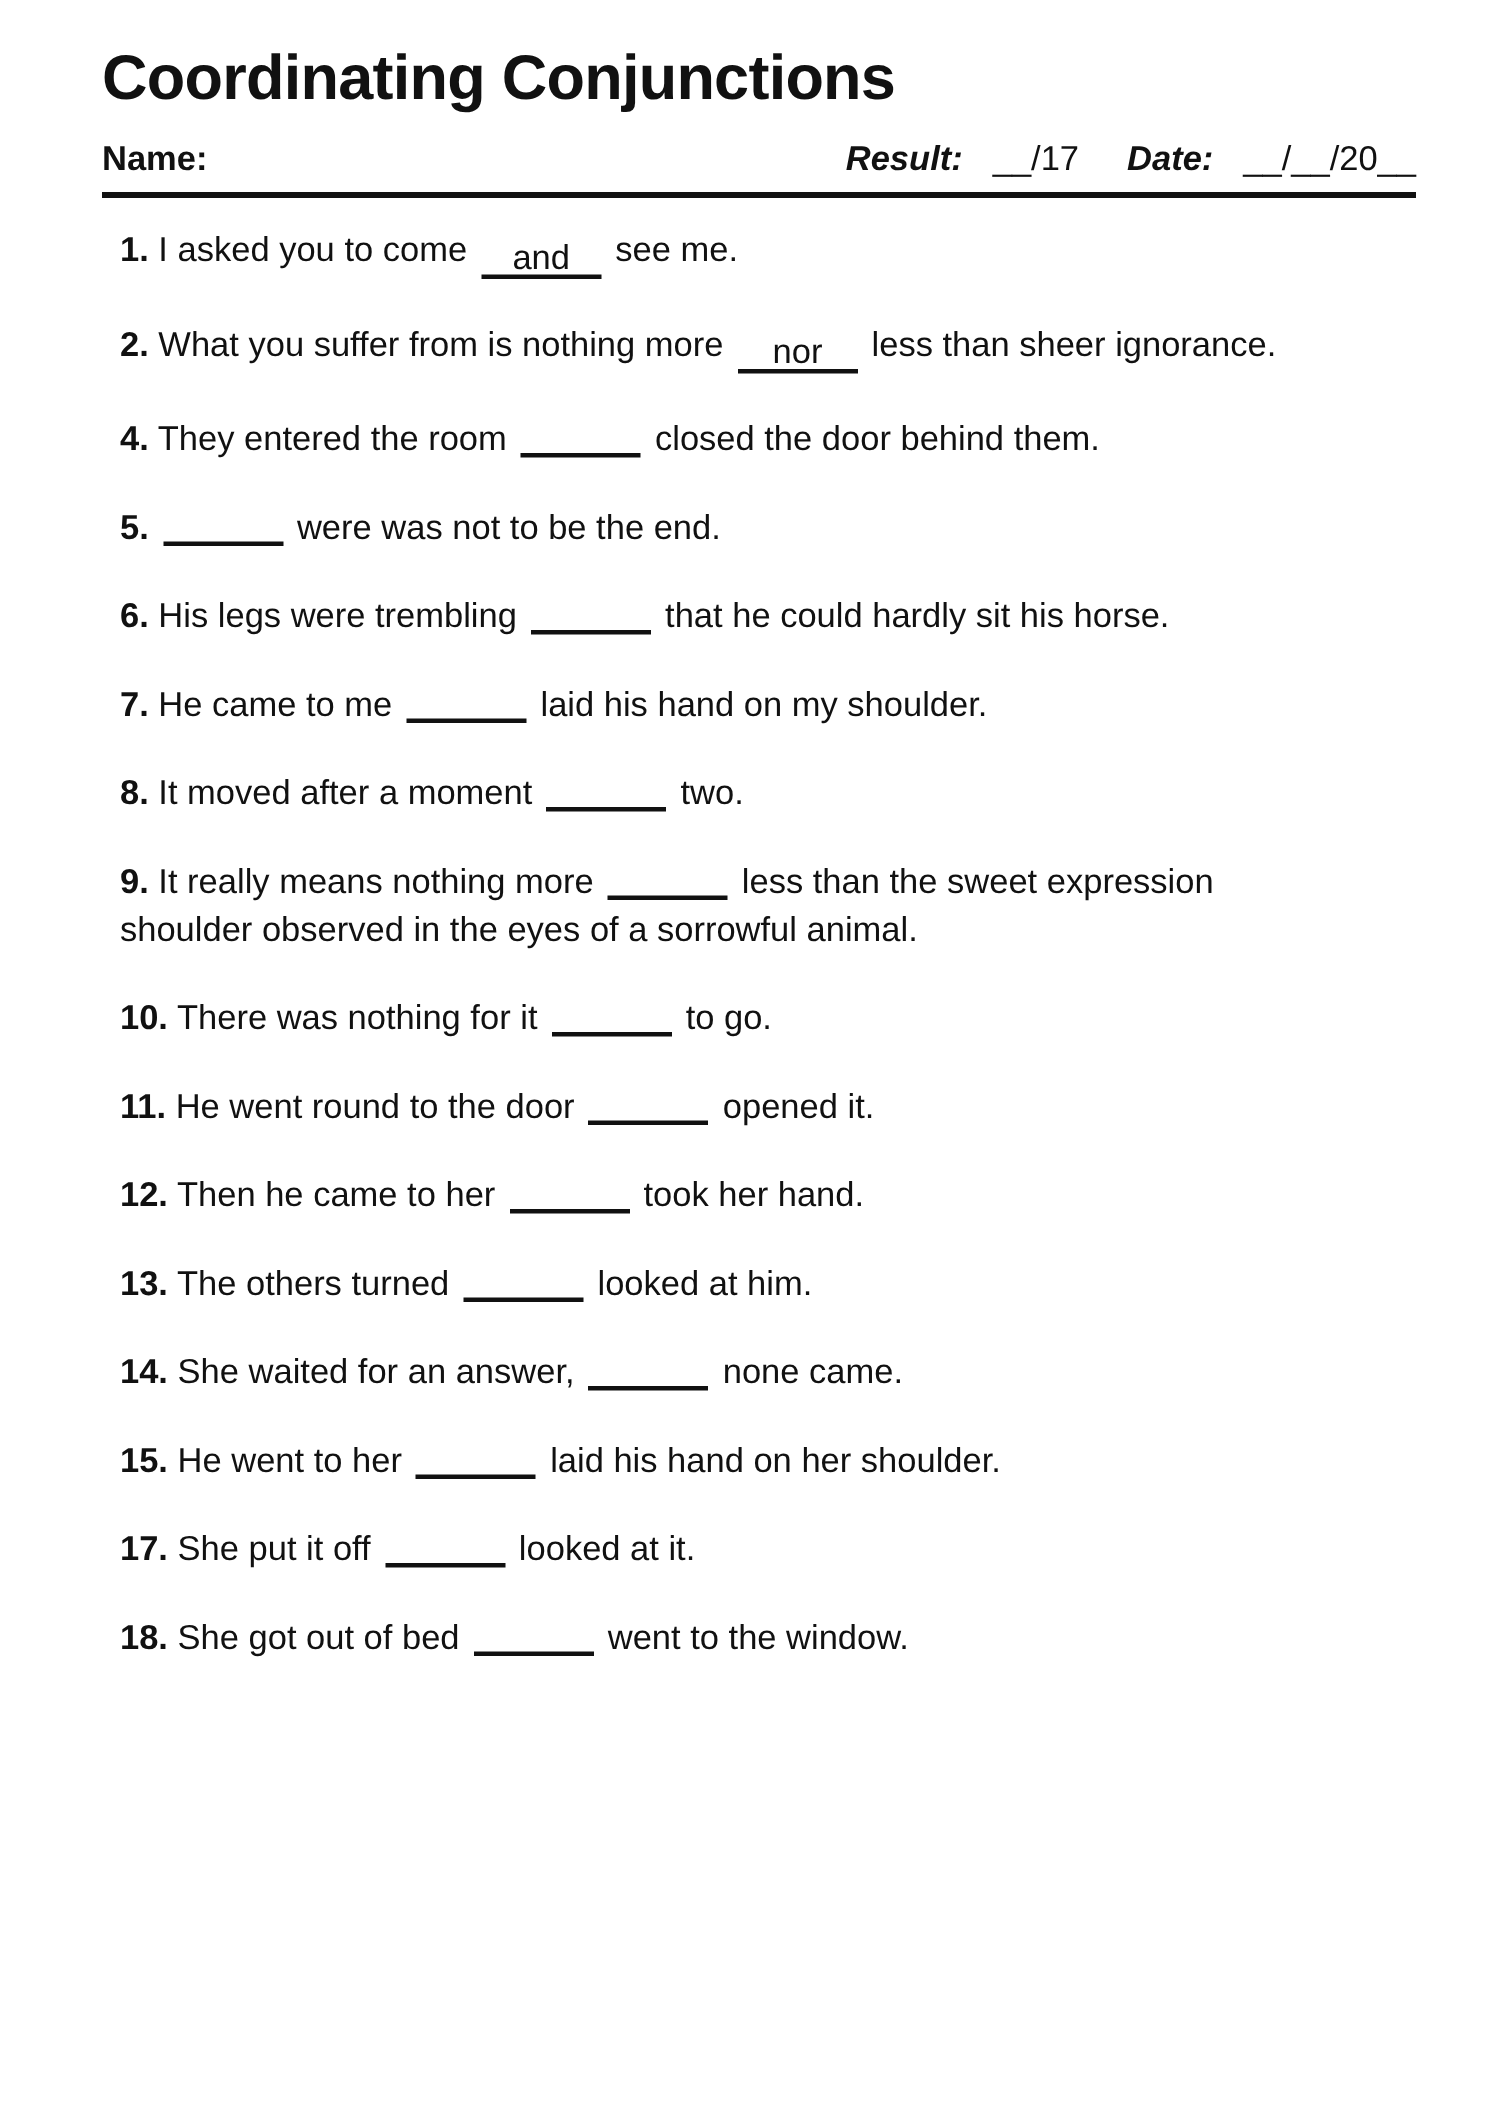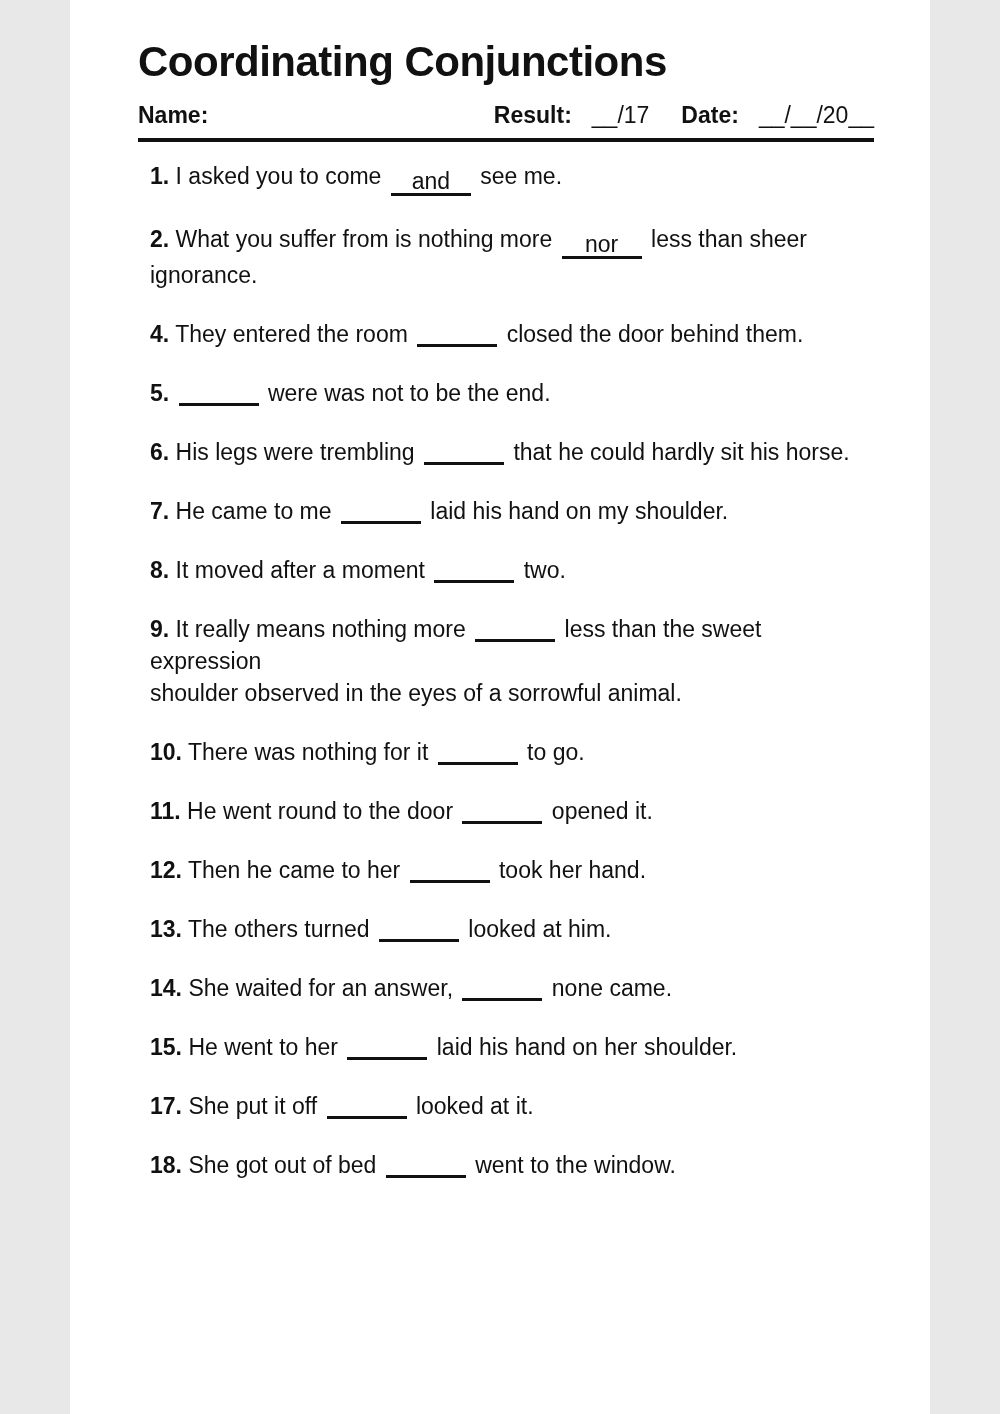--- a/index.html
+++ b/index.html
@@ -2,26 +2,26 @@
 <html style="--ink: #111111; --paper: #ffffff;"><head>
 <meta charset="utf-8">
 <style>
   :root{
     --ink:#111111;
     --paper:#ffffff;
   }
   html,body{margin:0;padding:0;background:#e8e8e8;}
   .page{
     position:relative;
-    width:860px;
+    width:1000px;
     height:1414px;
     margin:0 auto;
     background:var(--paper);
     box-sizing:border-box;
-    padding:38px 56px 0 68px;
+    padding:28px 56px 0 68px;
     color:var(--ink);
     font-family:"Liberation Sans","DejaVu Sans",sans-serif;
     overflow:hidden;
   }
   .title{
     font-size:42px;
     line-height:48px;
     font-weight:bold;
     margin:0 0 14px 0;
     letter-spacing:-0.5px;
@@ -30,21 +30,21 @@
     display:flex;
     justify-content:space-between;
     align-items:baseline;
     font-size:23px;
     line-height:30px;
     padding-bottom:8px;
     border-bottom:4px solid var(--ink);
   }
   .meta-left{font-weight:bold;}
   .meta-right{display:flex;align-items:baseline;}
-  .meta-label{font-weight:bold;}
+  .meta-label{font-weight:bold;font-style:italic;}
   .meta-value{font-weight:normal;margin-left:20px;white-space:pre;}
   .date-label{margin-left:32px;}
   .exercises{margin-top:18px;}
   .item{
     font-size:23px;
     line-height:32px;
     margin:0 0 27px 12px;
   }
   .num{font-weight:bold;}
   .blank{

